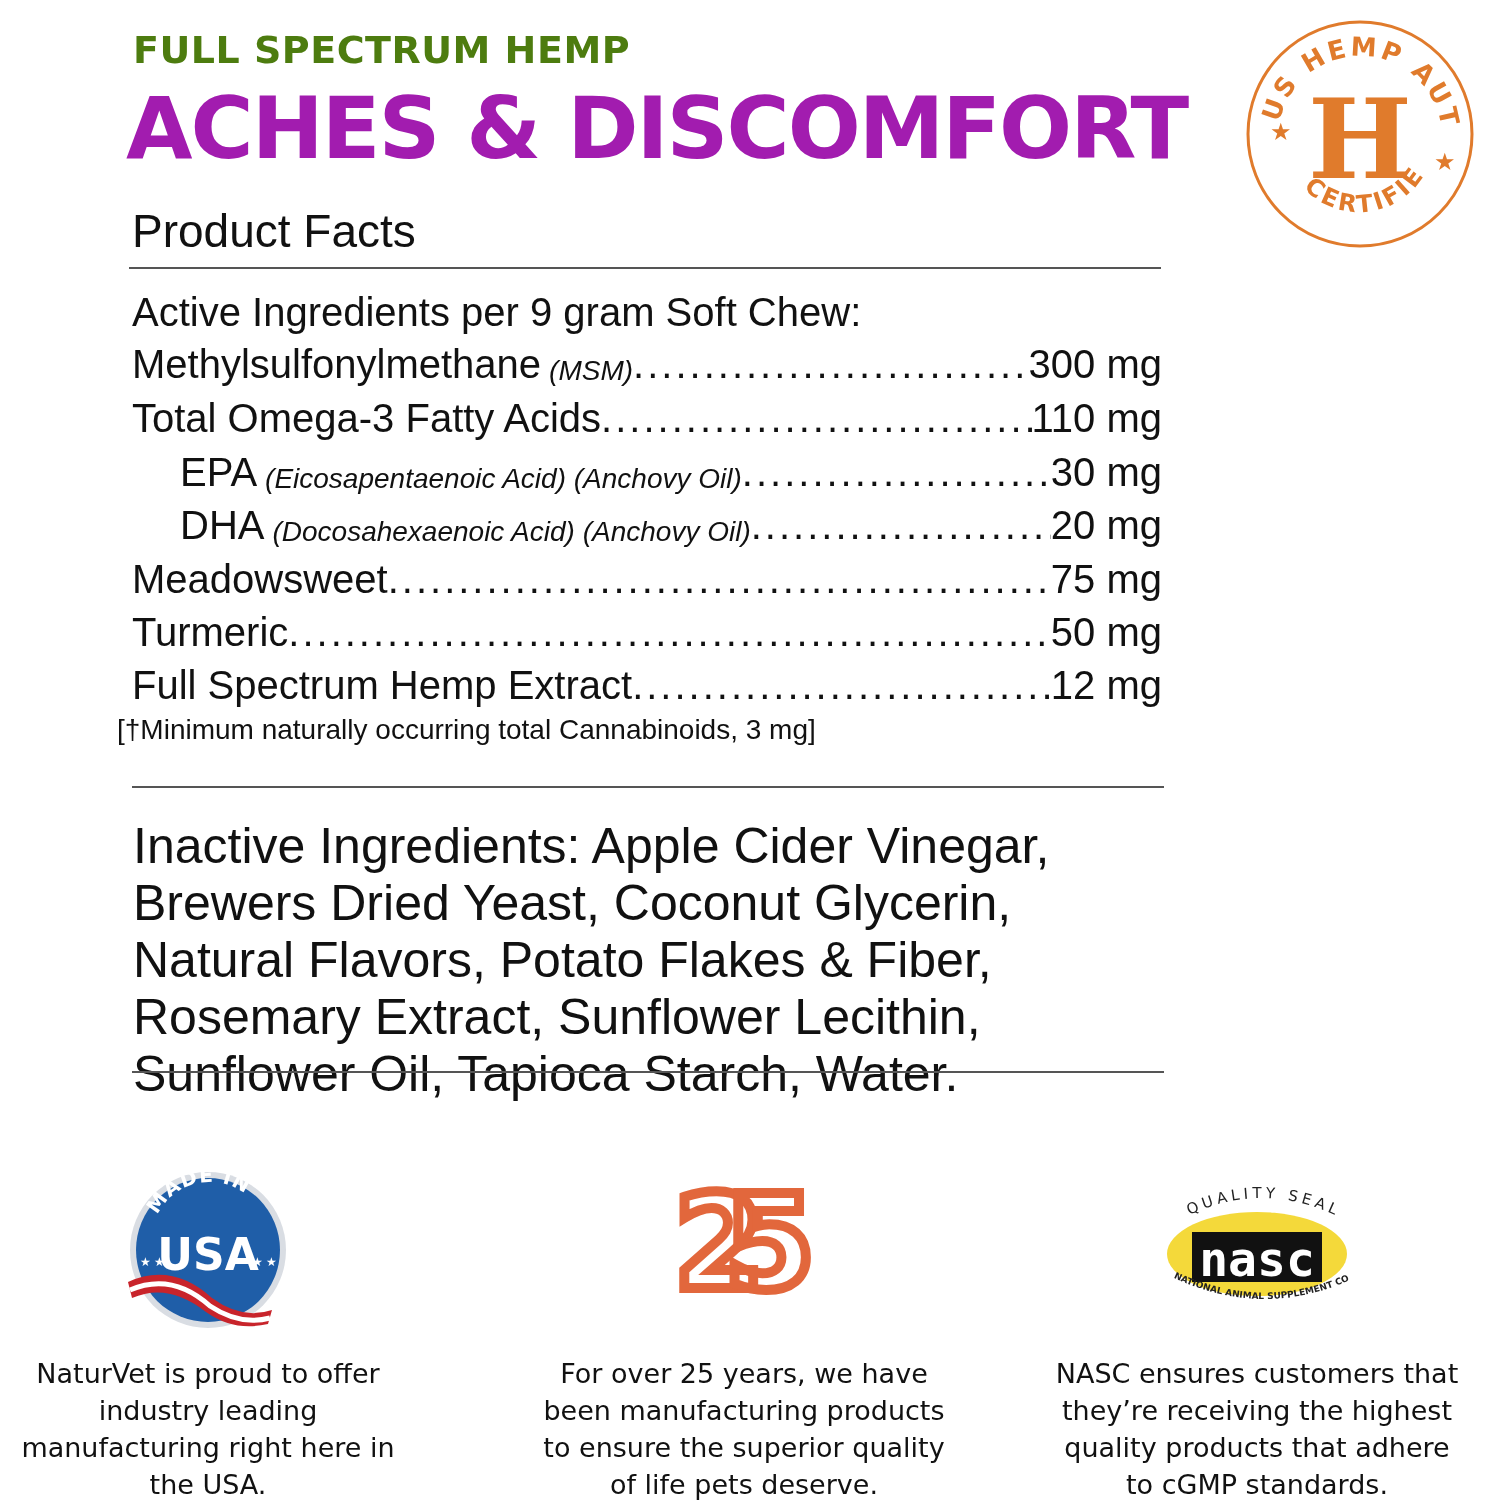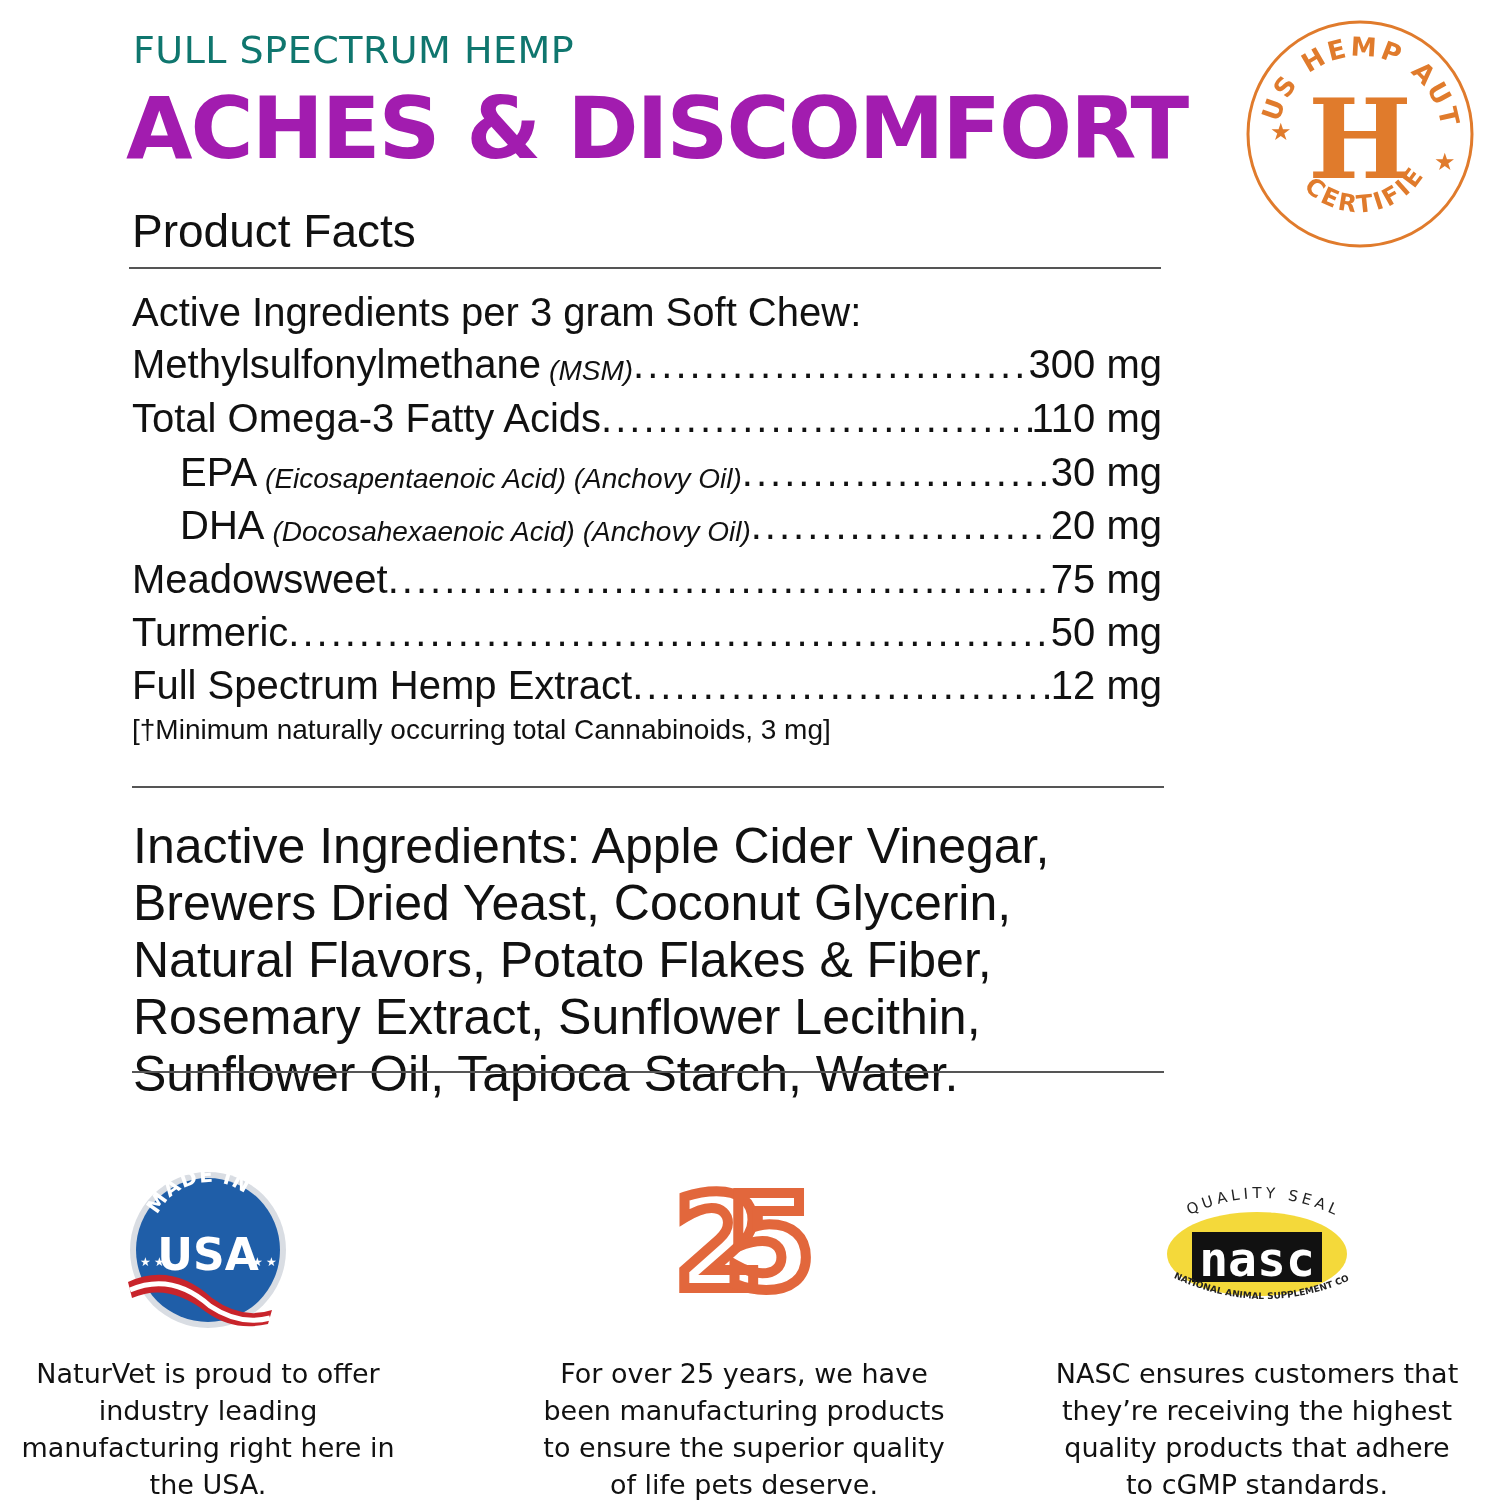--- a/index.html
+++ b/index.html
@@ -1,30 +1,30 @@
 <!DOCTYPE html>
 <html><head>
 <meta charset="utf-8">
 <style>
   html, body { margin:0; padding:0; background:#ffffff; }
   body { width:1500px; height:1500px; position:relative; overflow:hidden; font-family:"Liberation Sans", sans-serif; color:#111; }
   .abs { position:absolute; }
-  .subtitle { left:133px; top:28px; font-family:"DejaVu Sans", sans-serif; font-weight:normal; font-size:38px; color:#0f766e; letter-spacing:0.5px; }
+  .subtitle { left:133px; top:28px; font-family:"DejaVu Sans", sans-serif; font-weight:bold; font-size:38px; color:#4d7c0f; letter-spacing:0.5px; }
   .title { left:126px; top:78px; font-family:"DejaVu Sans", sans-serif; font-weight:bold; font-size:86px; color:#a21caf; letter-spacing:-2px; white-space:nowrap; transform:scaleX(1.0); transform-origin:left; }
   .facts-h { left:132px; top:204px; font-size:46px; }
   .rule { position:absolute; height:2px; background:#555; }
   .active-h { left:132px; top:290px; font-size:40px; }
   .row { position:absolute; left:132px; width:1030px; display:flex; align-items:flex-end; font-size:40px; white-space:nowrap; overflow:hidden; }
   .row.indent { left:180px; width:982px; }
   .row .name { flex:none; }
   .row .note { flex:none; font-style:italic; font-size:28px; margin-left:8px; }
   .row .dots { flex:1 1 auto; overflow:hidden; letter-spacing:3px; }
   .row .dots::before { content:"........................................................................................................................................................"; }
   .row .amt { flex:none; }
-  .footnote { left:132px; top:714px; font-size:28px; }
+  .footnote { left:117px; top:714px; font-size:28px; }
   .inactive { left:133px; top:818px; width:1040px; font-size:50px; line-height:57px; }
   .badge-text { position:absolute; top:1355px; width:420px; text-align:center; font-family:"DejaVu Sans", sans-serif; font-size:27px; line-height:37px; color:#111; }
 </style>
 </head>
 <body>
 
 <div class="abs subtitle">FULL SPECTRUM HEMP</div>
 <div class="abs title">ACHES &amp; DISCOMFORT</div>
 
 <svg class="abs" style="left:1238px;top:18px" width="244" height="232" viewBox="0 0 244 232">
@@ -36,21 +36,21 @@
   <text font-family="DejaVu Sans, sans-serif" font-weight="bold" font-size="26" fill="#e07b2c" letter-spacing="3"><textPath href="#arcTop" startOffset="6%">US HEMP AUTHORITY</textPath></text>
   <text font-family="DejaVu Sans, sans-serif" font-weight="bold" font-size="24" fill="#e07b2c" letter-spacing="3"><textPath href="#arcBot" startOffset="14%">CERTIFIED</textPath></text>
   <text x="122" y="160" text-anchor="middle" font-family="DejaVu Serif, serif" font-weight="bold" font-size="110" fill="#e07b2c">H</text>
   <text x="32" y="122" font-size="24" fill="#e07b2c">★</text>
   <text x="196" y="152" font-size="24" fill="#e07b2c">★</text>
 </svg>
 
 <div class="abs facts-h">Product Facts</div>
 <div class="rule" style="left:129px;top:267px;width:1032px"></div>
 
-<div class="abs active-h">Active Ingredients per 3 gram Soft Chew:</div>
+<div class="abs active-h">Active Ingredients per 9 gram Soft Chew:</div>
 
 <div class="row" style="top:342px">
   <span class="name">Methylsulfonylmethane</span>
     <span class="note">(MSM)</span>
     <span class="dots"></span>
     <span class="amt">300 mg</span>
 </div>
 <div class="row" style="top:396px">
   <span class="name">Total Omega-3 Fatty Acids</span>
     <span class="dots"></span>

